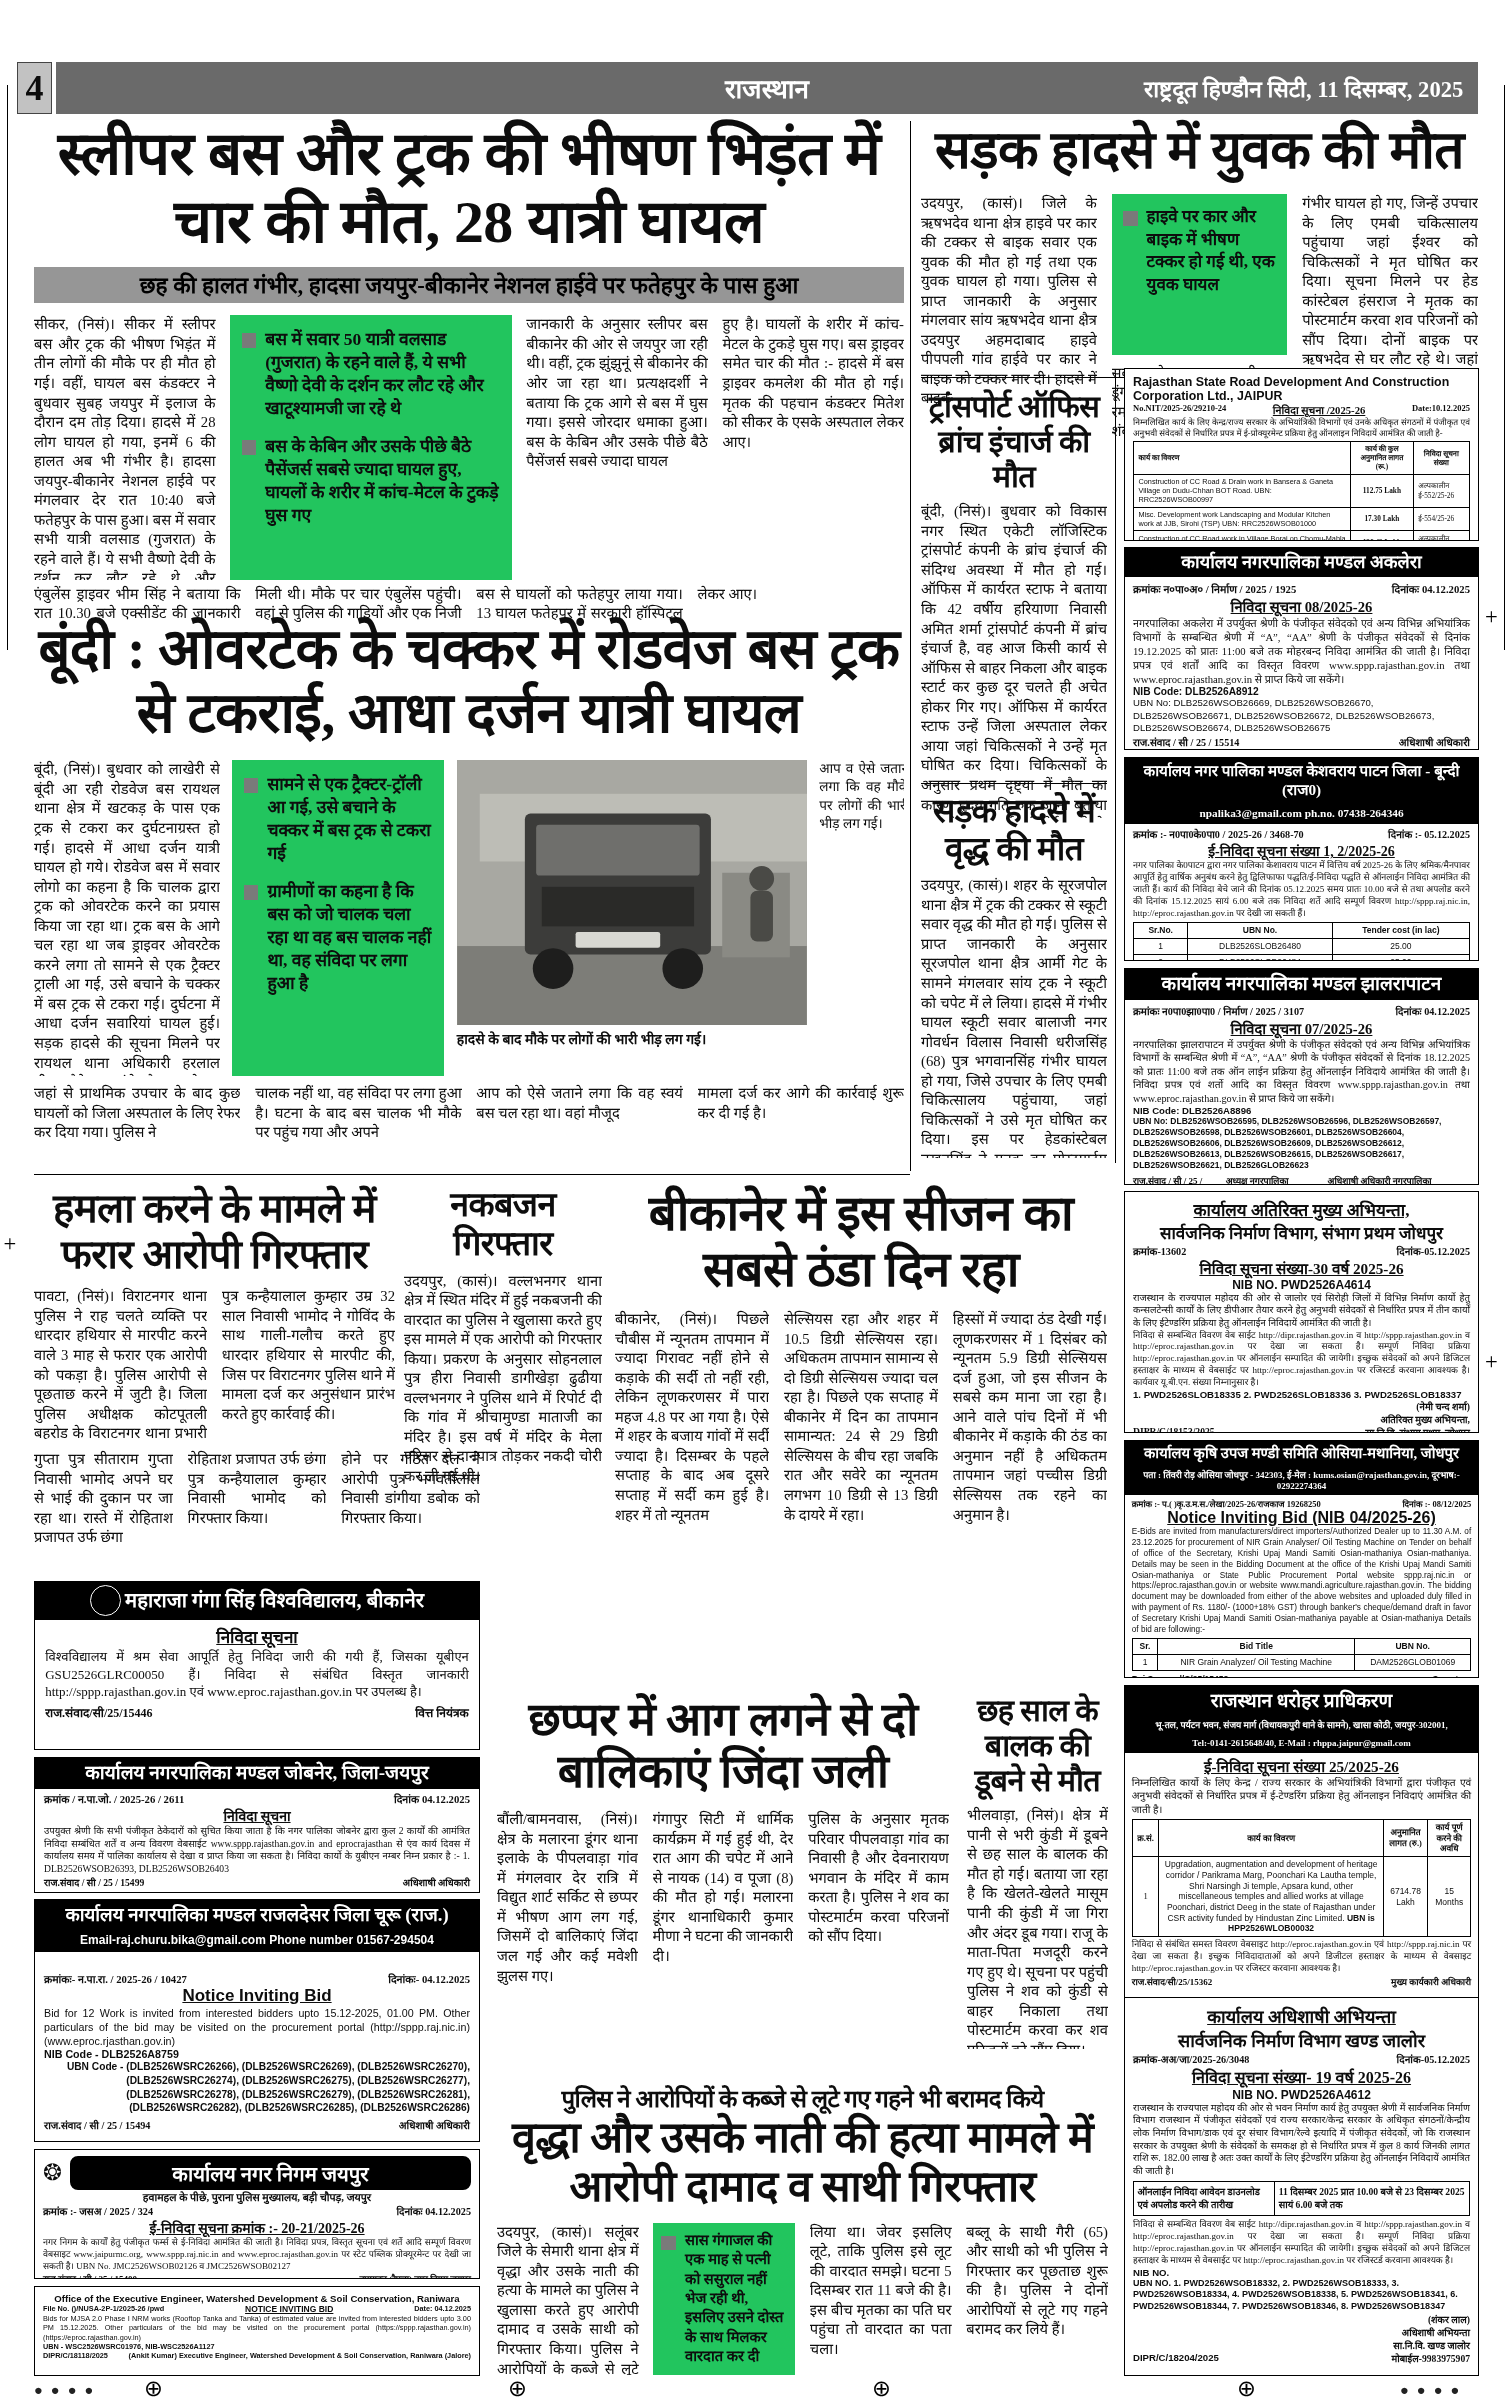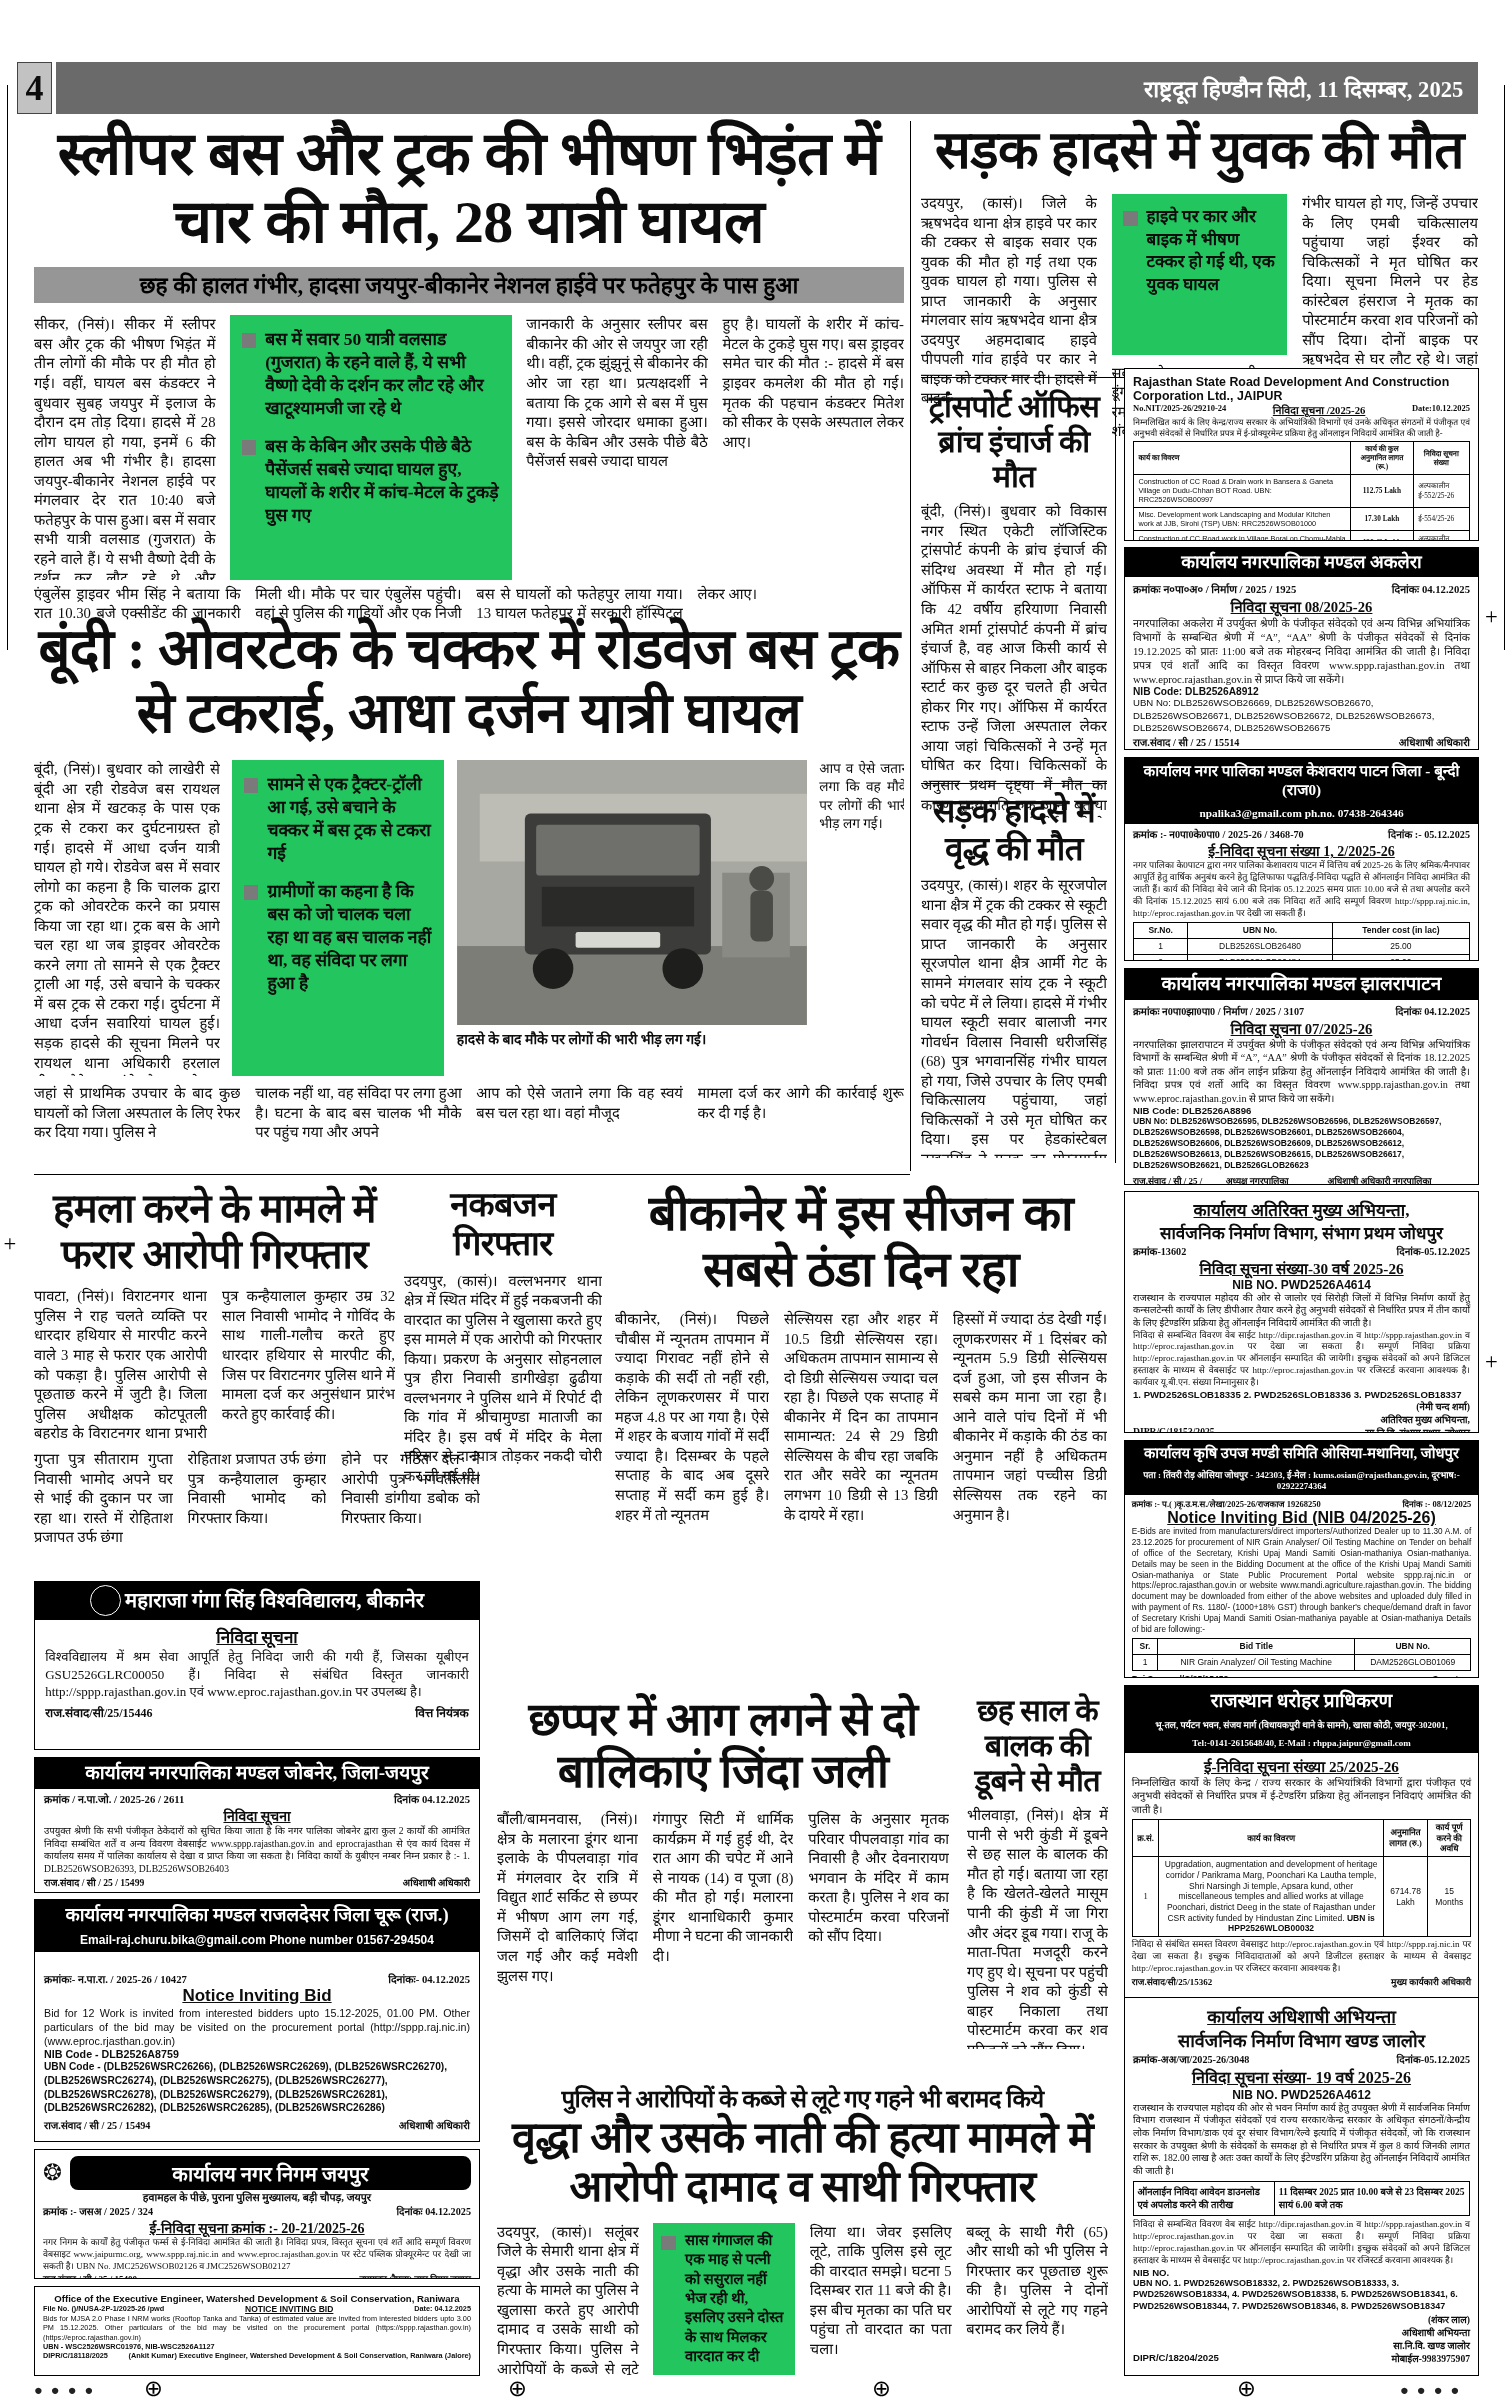--- a/index.html
+++ b/index.html
@@ -40,20 +40,21 @@
 <div id="paper">
 
   <div class="abs vr" style="left:6.8px;top:85px;height:565px;"></div>
   <div class="abs vr" style="left:1504px;top:85px;height:565px;"></div>
   <div class="abs regmark" style="left:1485px;top:1349px;">+</div>
   <div class="abs regmark" style="left:1485px;top:604px;">+</div>
   <div class="abs regmark" style="left:3.4px;top:1231px;">+</div>
 
   <div class="abs pagenum" style="left:17px;top:62px;width:35px;height:52px;">4</div>
   <div class="abs hdrbar" style="left:56px;top:62px;width:1422px;height:52px;">
+    <div class="sec">राजस्थान</div>
     <div class="mast">राष्ट्रदूत हिण्डौन सिटी, 11 दिसम्बर, 2025</div>
   </div>
 
   <div class="abs vr" style="left:910px;top:121px;height:1050px;"></div>
   <div class="abs vr" style="left:1115px;top:373px;height:790px;"></div>
 
   <div class="abs" style="left:34px;top:120px;width:870px;">
     <div class="h-big" style="font-size:60px;">स्लीपर बस और ट्रक की भीषण भिड़ंत में चार की मौत, 28 यात्री घायल</div>
     <div class="subbar" style="height:36px;font-size:22.6px;margin-top:10.2px;">छह की हालत गंभीर, हादसा जयपुर-बीकानेर नेशनल हाईवे पर फतेहपुर के पास हुआ</div>
     <div class="colgrid" style="grid-template-columns:1fr 1.55fr 1fr 1fr;margin-top:12.4px;height:265px;overflow:hidden;">
@@ -456,21 +457,21 @@
     <div class="adhdr" style="font-size:18.6px;">कार्यालय नगरपालिका मण्डल राजलदेसर जिला चूरू (राज.)</div>
     <div class="adhdr eng" style="font-size:12px;">Email-raj.churu.bika@gmail.com   Phone number 01567-294504</div>
     <div style="padding:20px 9px;">
       <div class="adrow" style="font-size:10.7px;">
           <span>क्रमांकः- न.पा.रा. / 2025-26 / 10427</span>
           <span>दिनांकः- 04.12.2025</span>
         </div>
       <div class="adtitle eng" style="font-size:17px;">Notice Inviting Bid</div>
       <div class="adp eng" style="font-size:10.7px;">Bid for 12 Work is invited from interested bidders upto 15.12-2025, 01.00 PM. Other particulars of the bid may be visited on the procurement portal (http://sppp.raj.nic.in) (www.eproc.rjasthan.gov.in)</div>
       <div class="eng" style="font-weight:bold;font-size:10.7px;">NIB Code - DLB2526A8759</div>
-      <div class="eng" style="font-weight:bold;font-size:10.2px;line-height:1.35;">UBN Code - (DLB2526WSRC26266), (DLB2526WSRC26269), (DLB2526WSRC26270), (DLB2526WSRC26274), (DLB2526WSRC26275), (DLB2526WSRC26277), (DLB2526WSRC26278), (DLB2526WSRC26279), (DLB2526WSRC26281), (DLB2526WSRC26282), (DLB2526WSRC26285), (DLB2526WSRC26286)</div>
+      <div class="eng" style="font-weight:bold;font-size:10.2px;line-height:1.35;text-align:right;">UBN Code - (DLB2526WSRC26266), (DLB2526WSRC26269), (DLB2526WSRC26270), (DLB2526WSRC26274), (DLB2526WSRC26275), (DLB2526WSRC26277), (DLB2526WSRC26278), (DLB2526WSRC26279), (DLB2526WSRC26281), (DLB2526WSRC26282), (DLB2526WSRC26285), (DLB2526WSRC26286)</div>
       <div class="adsign" style="font-size:10.2px;margin-top:2.3px;">
           <span>राज.संवाद / सी / 25 / 15494</span>
           <span>अधिशाषी अधिकारी</span>
         </div>
     </div>
   </div>
 
   <div class="abs adbox" style="left:34px;top:2149px;width:446px;height:130px;">
     <div style="display:flex;align-items:center;gap:8px;">
       <span style="font-size:22.6px;">❂</span>

